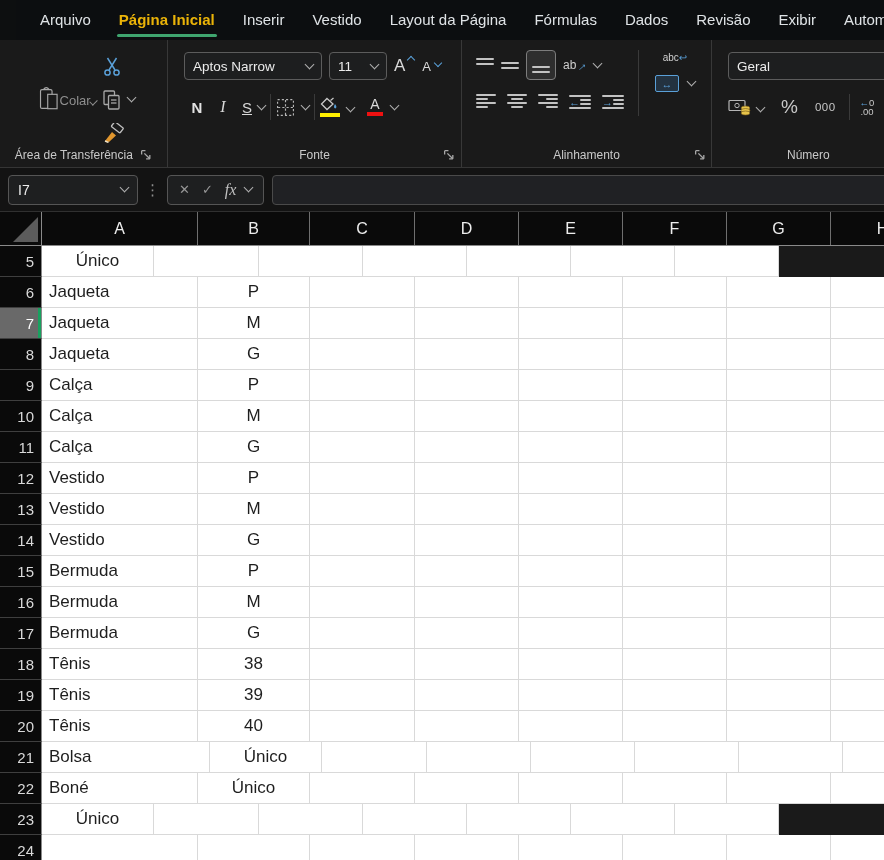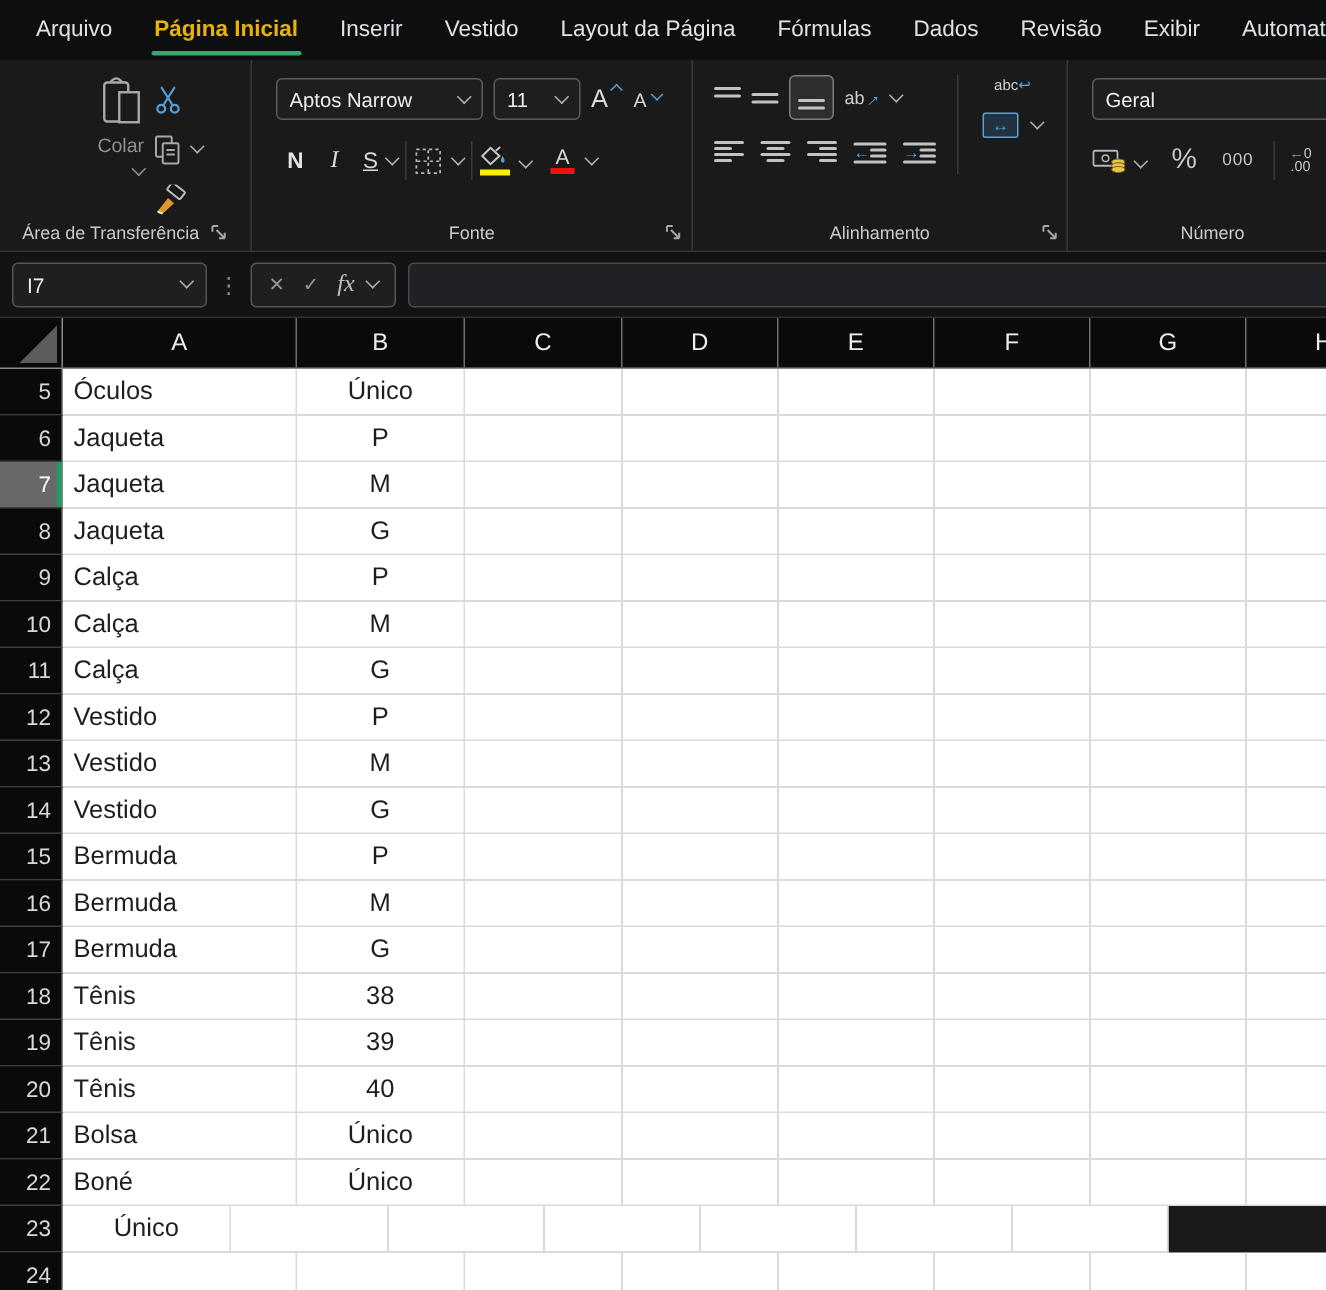--- a/index.html
+++ b/index.html
@@ -1,21 +1,21 @@
 <!DOCTYPE html>
 <html style="--tab_accent: #3fa56f; --row_accent: #19a05f; --fill_yellow: #ffef00; --font_red: #ee1111; --icon_blue: #5aa0d8; --painter_orange: #e0962e;"><head>
 <meta charset="utf-8">
 <style>
   * { box-sizing: border-box; margin: 0; padding: 0; }
   html, body { width: 884px; height: 860px; overflow: hidden; background: #0d0f10;
     font-family: "Liberation Sans", sans-serif; }
 
   
   .menubar { height: 40px; background: #0c0e10; display: flex; align-items: stretch;
-    padding-left: 10px; white-space: nowrap; }
+    padding-left: 10px; white-space: nowrap; margin-left: 16px; }
   .tab { padding: 0 14px; line-height: 40px; font-size: 15px; color: #dfe3e6;
     position: relative; cursor: default; }
   .tab.active { color: #eab308; font-weight: bold; }
   .tab.active::after { content: ""; position: absolute; left: 12px; right: 12px;
     bottom: 3px; height: 3px; border-radius: 2px; background: var(--tab_accent, #3fa56f); }
 
   
   .ribbon { height: 128px; background: #1a1a1a; border-bottom: 1px solid #353535;
     display: flex; position: relative; }
   .rgroup { position: relative; height: 100%; flex-shrink: 0; }
@@ -28,21 +28,21 @@
   .caret { display: inline-block; width: 6px; height: 6px; }
   .caret.up { border-left: 1.7px solid var(--icon_blue,#5aa0d8); border-top: 1.7px solid var(--icon_blue,#5aa0d8); transform: rotate(45deg); }
   .caret.down { border-right: 1.7px solid var(--icon_blue,#5aa0d8); border-bottom: 1.7px solid var(--icon_blue,#5aa0d8); transform: rotate(45deg); }
   .vsep { width: 1px; height: 26px; background: #3a3a3a; margin: 0 5px; flex-shrink: 0; }
   svg.svg-gray * { stroke: #a8a8a8; fill: none; }
   svg.svg-blue * { stroke: var(--icon_blue, #5aa0d8); fill: none; }
 
   
   .g-clip { width: 168px; }
   .g-clip .content { display: flex; padding: 10px 0 0 38px; }
-  .paste-btn { display: flex; flex-direction: column; align-items: flex-end; width: 58px; cursor: default; }
+  .paste-btn { display: flex; align-items: center; width: 58px; cursor: default; }
   .paste-btn .lbl { font-size: 13px; color: #8f8f8f; margin-top: 3px; }
   .paste-btn .chev { border-color: #8f8f8f; margin-top: 5px; }
   .clip-tools { display: flex; flex-direction: column; margin-left: 6px; gap: 4px; padding-top: 2px; }
   .clip-tools .trow { height: 29px; display: flex; align-items: center; gap: 6px; }
 
   
   .g-font { width: 294px; padding: 12px 0 0 16px; }
   .combo { height: 28px; background: #1d1e1f; border: 1px solid #5c5c5c; border-radius: 4px;
     display: flex; align-items: center; padding: 0 8px; color: #ececec; font-size: 13.5px; }
   .combo .cval { flex: 1; overflow: hidden; white-space: nowrap; }
@@ -410,21 +410,20 @@
     <div class="ch" style="width: 105px;">C</div>
     <div class="ch" style="width: 104px;">D</div>
     <div class="ch" style="width: 104px;">E</div>
     <div class="ch" style="width: 104px;">F</div>
     <div class="ch" style="width: 104px;">G</div>
     <div class="ch" style="width: 104px;">H</div>
   </div>
 <div class="gridbody">
     <div class="grow">
       <div class="rowhdr">5</div>
-      <div class="cell al" style="width: 156px;">Óculos</div>
       <div class="cell ac" style="width: 112px;">Único</div>
       <div class="cell ac" style="width: 105px;"></div>
       <div class="cell ac" style="width: 104px;"></div>
       <div class="cell ac" style="width: 104px;"></div>
       <div class="cell ac" style="width: 104px;"></div>
       <div class="cell ac" style="width: 104px;"></div>
       <div class="cell ac" style="width: 104px;"></div>
     </div>
     <div class="grow">
       <div class="rowhdr">6</div>
@@ -586,21 +585,21 @@
       <div class="cell ac" style="width: 112px;">40</div>
       <div class="cell ac" style="width: 105px;"></div>
       <div class="cell ac" style="width: 104px;"></div>
       <div class="cell ac" style="width: 104px;"></div>
       <div class="cell ac" style="width: 104px;"></div>
       <div class="cell ac" style="width: 104px;"></div>
       <div class="cell ac" style="width: 104px;"></div>
     </div>
     <div class="grow">
       <div class="rowhdr">21</div>
-      <div class="cell al" style="width: 156px;">Bolsa</div>
+      <div class="cell al" style="width: 168px;">Bolsa</div>
       <div class="cell ac" style="width: 112px;">Único</div>
       <div class="cell ac" style="width: 105px;"></div>
       <div class="cell ac" style="width: 104px;"></div>
       <div class="cell ac" style="width: 104px;"></div>
       <div class="cell ac" style="width: 104px;"></div>
       <div class="cell ac" style="width: 104px;"></div>
       <div class="cell ac" style="width: 104px;"></div>
     </div>
     <div class="grow">
       <div class="rowhdr">22</div>

